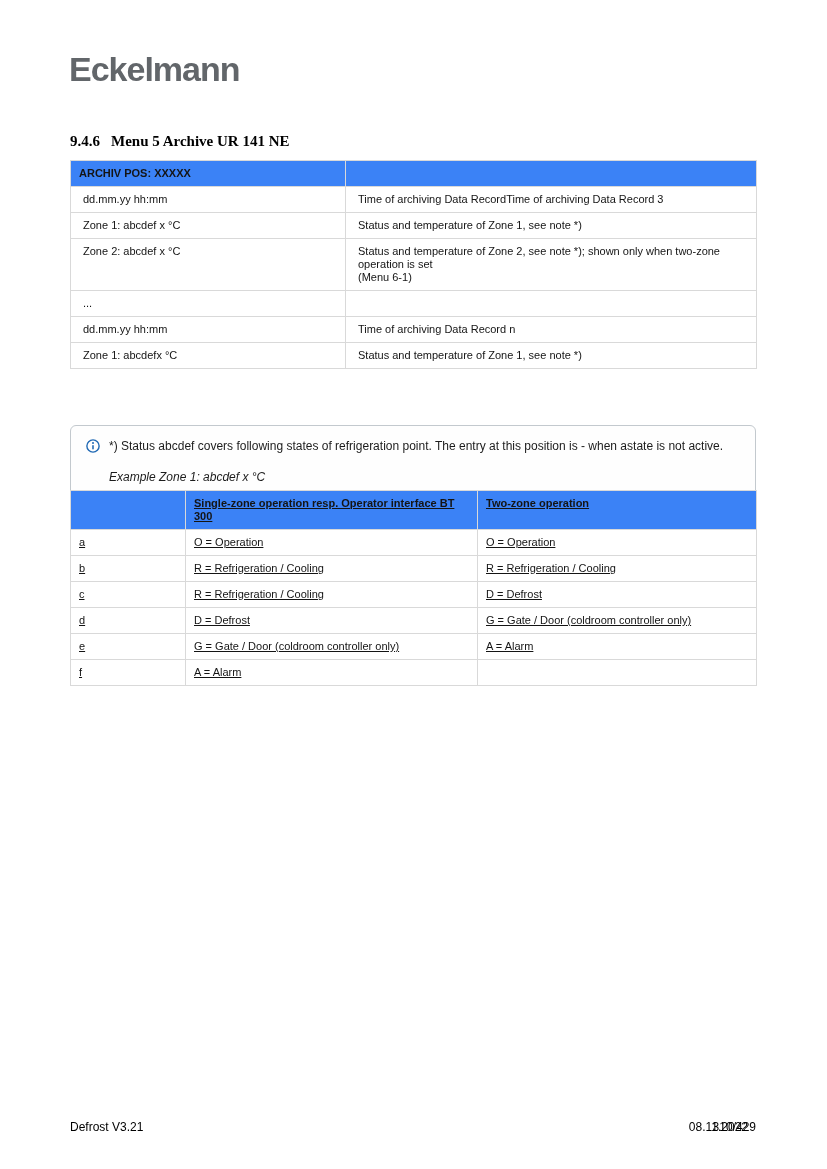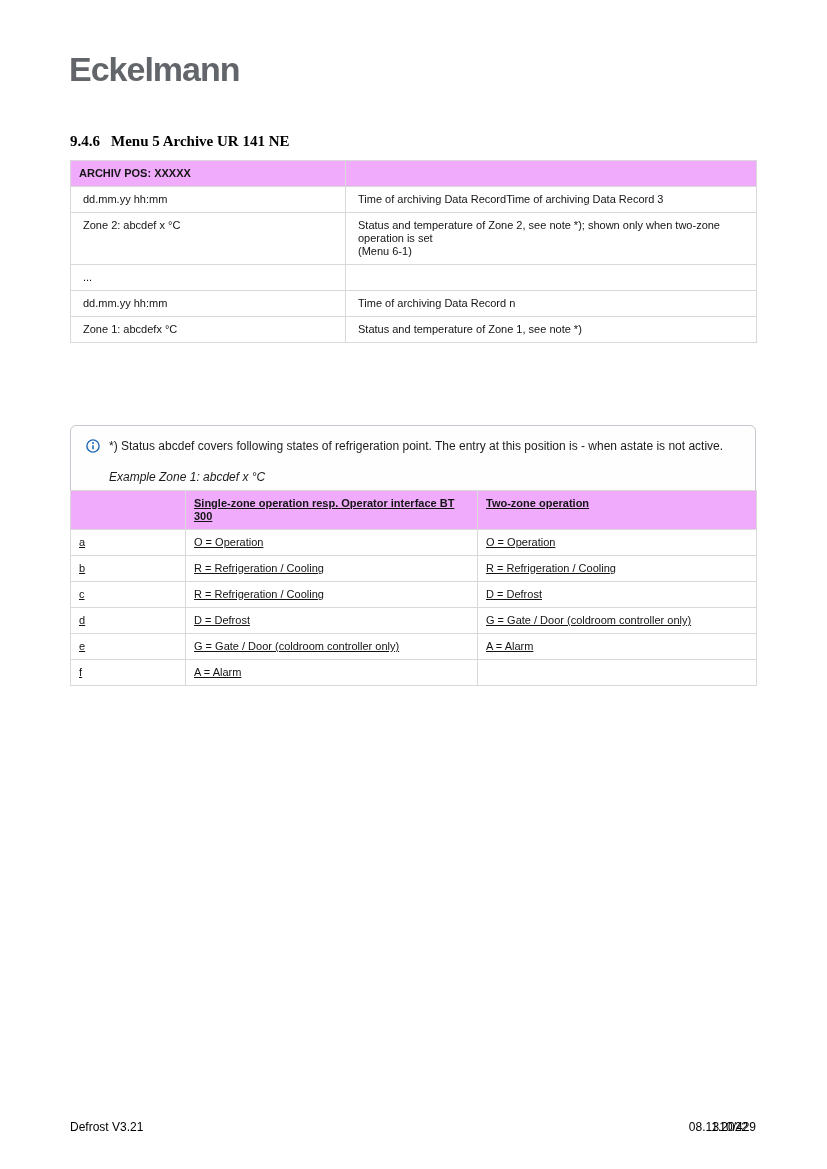--- a/index.html
+++ b/index.html
@@ -26,21 +26,21 @@
   }
   .t1 { top:160px; }
   .t2 { top:490px;text-decoration:underline; }
   th, td {
     border:1px solid #d9d9d9;
     padding:6px 9px 6px 8px;
     text-align:left; vertical-align:top;
     font-size:11px; line-height:13px;
     white-space:pre-line; font-weight:normal;
   }
-  thead th { background:#f0abfc; font-weight:bold; }
+  thead th { background:#3b82f6; font-weight:bold; }
   .t1 col.c1 { width:275px; } .t1 col.c2 { width:411px; }
   .t2 col.c1 { width:115px; } .t2 col.c2 { width:292px; } .t2 col.c3 { width:279px; }
   .t1 tbody td { height:26px;padding-left:12px; }
   .infobox {
     position:absolute; left:70px; top:425px; width:686px; min-height:84px;
     border:1px solid #c3c9ce; border-radius:6px; background:#fefefe;
     padding:11px 14px 12px 14px; display:flex; align-items:flex-start;
   }
   .info-icon { flex:0 0 auto; margin:2px 9px 0 1px; width:14px; height:14px; display:block; }
   .note-text { font-size:12px; line-height:18px; color:#1c1c1c; }
@@ -70,20 +70,24 @@
   <thead>
     <tr>
       <th>ARCHIV POS: XXXXX</th>
       <th></th>
     </tr>
   </thead>
   <tbody id="t1body">
       <tr>
         <td>dd.mm.yy hh:mm</td>
         <td>Time of archiving Data RecordTime of archiving Data Record 3</td>
+      </tr>
+      <tr>
+        <td>Zone 1: abcdef x °C</td>
+        <td>Status and temperature of Zone 1, see note *)</td>
       </tr>
       <tr>
         <td>Zone 2: abcdef x °C</td>
         <td>Status and temperature of Zone 2, see note *); shown only when two-zone operation is set
 (Menu 6-1)</td>
       </tr>
       <tr>
         <td>...</td>
         <td></td>
       </tr>

